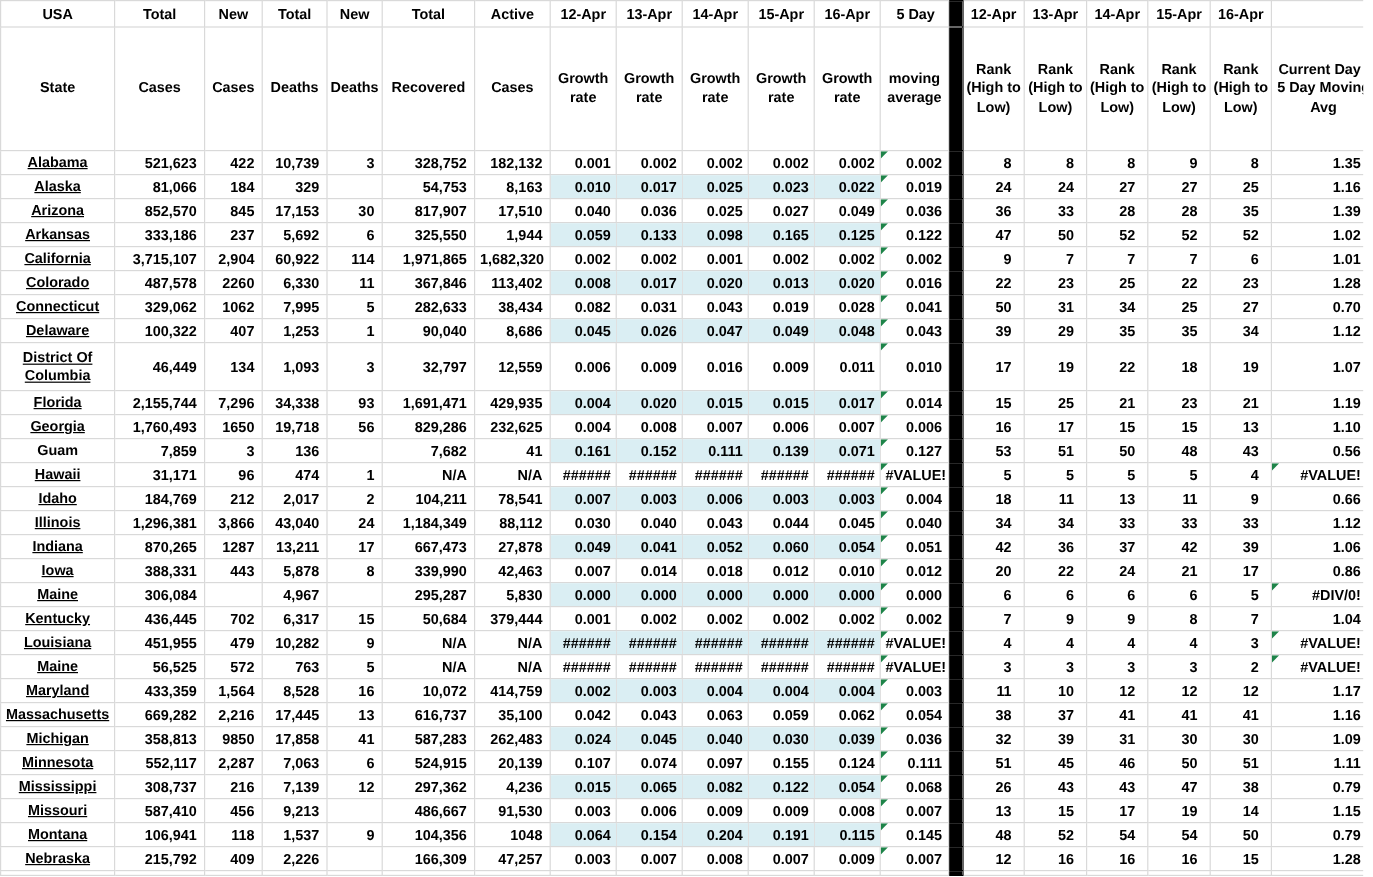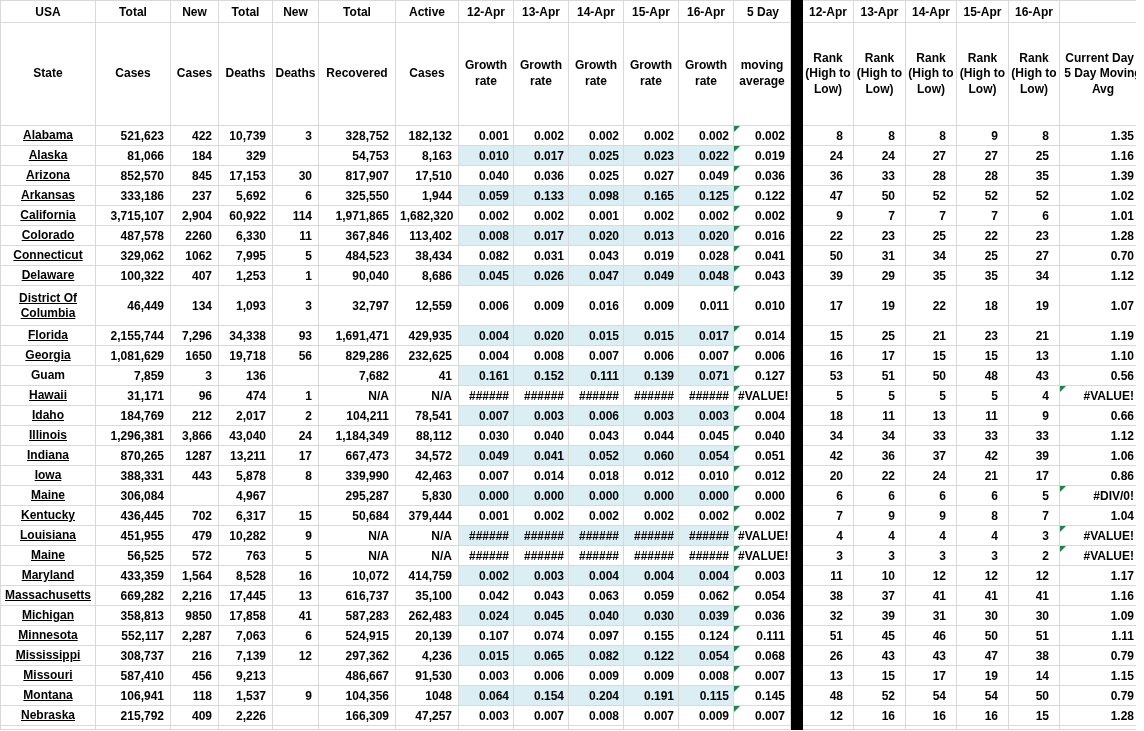--- a/index.html
+++ b/index.html
@@ -232,21 +232,21 @@
           <td class="rank">22</td>
           <td class="rank">23</td>
           <td class="ratio">1.28</td>
         </tr>
         <tr>
           <td class="state"><span class="u">Connecticut</span></td>
           <td class="num">329,062</td>
           <td class="num">1062</td>
           <td class="num">7,995</td>
           <td class="num">5</td>
-          <td class="num">484,523</td>
+          <td class="num">282,633</td>
           <td class="num">38,434</td>
           <td class="g">0.082</td>
           <td class="g">0.031</td>
           <td class="g">0.043</td>
           <td class="g">0.019</td>
           <td class="g">0.028</td>
           <td class="avg tri">0.041</td>
           <td class="div-cell"></td>
           <td class="rank">50</td>
           <td class="rank">31</td>
@@ -316,21 +316,21 @@
           <td class="div-cell"></td>
           <td class="rank">15</td>
           <td class="rank">25</td>
           <td class="rank">21</td>
           <td class="rank">23</td>
           <td class="rank">21</td>
           <td class="ratio">1.19</td>
         </tr>
         <tr>
           <td class="state"><span class="u">Georgia</span></td>
-          <td class="num">1,081,629</td>
+          <td class="num">1,760,493</td>
           <td class="num">1650</td>
           <td class="num">19,718</td>
           <td class="num">56</td>
           <td class="num">829,286</td>
           <td class="num">232,625</td>
           <td class="g">0.004</td>
           <td class="g">0.008</td>
           <td class="g">0.007</td>
           <td class="g">0.006</td>
           <td class="g">0.007</td>
@@ -431,21 +431,21 @@
           <td class="rank">33</td>
           <td class="ratio">1.12</td>
         </tr>
         <tr>
           <td class="state"><span class="u">Indiana</span></td>
           <td class="num">870,265</td>
           <td class="num">1287</td>
           <td class="num">13,211</td>
           <td class="num">17</td>
           <td class="num">667,473</td>
-          <td class="num">34,572</td>
+          <td class="num">27,878</td>
           <td class="g band">0.049</td>
           <td class="g band">0.041</td>
           <td class="g band">0.052</td>
           <td class="g band">0.060</td>
           <td class="g band">0.054</td>
           <td class="avg tri">0.051</td>
           <td class="div-cell"></td>
           <td class="rank">42</td>
           <td class="rank">36</td>
           <td class="rank">37</td>

